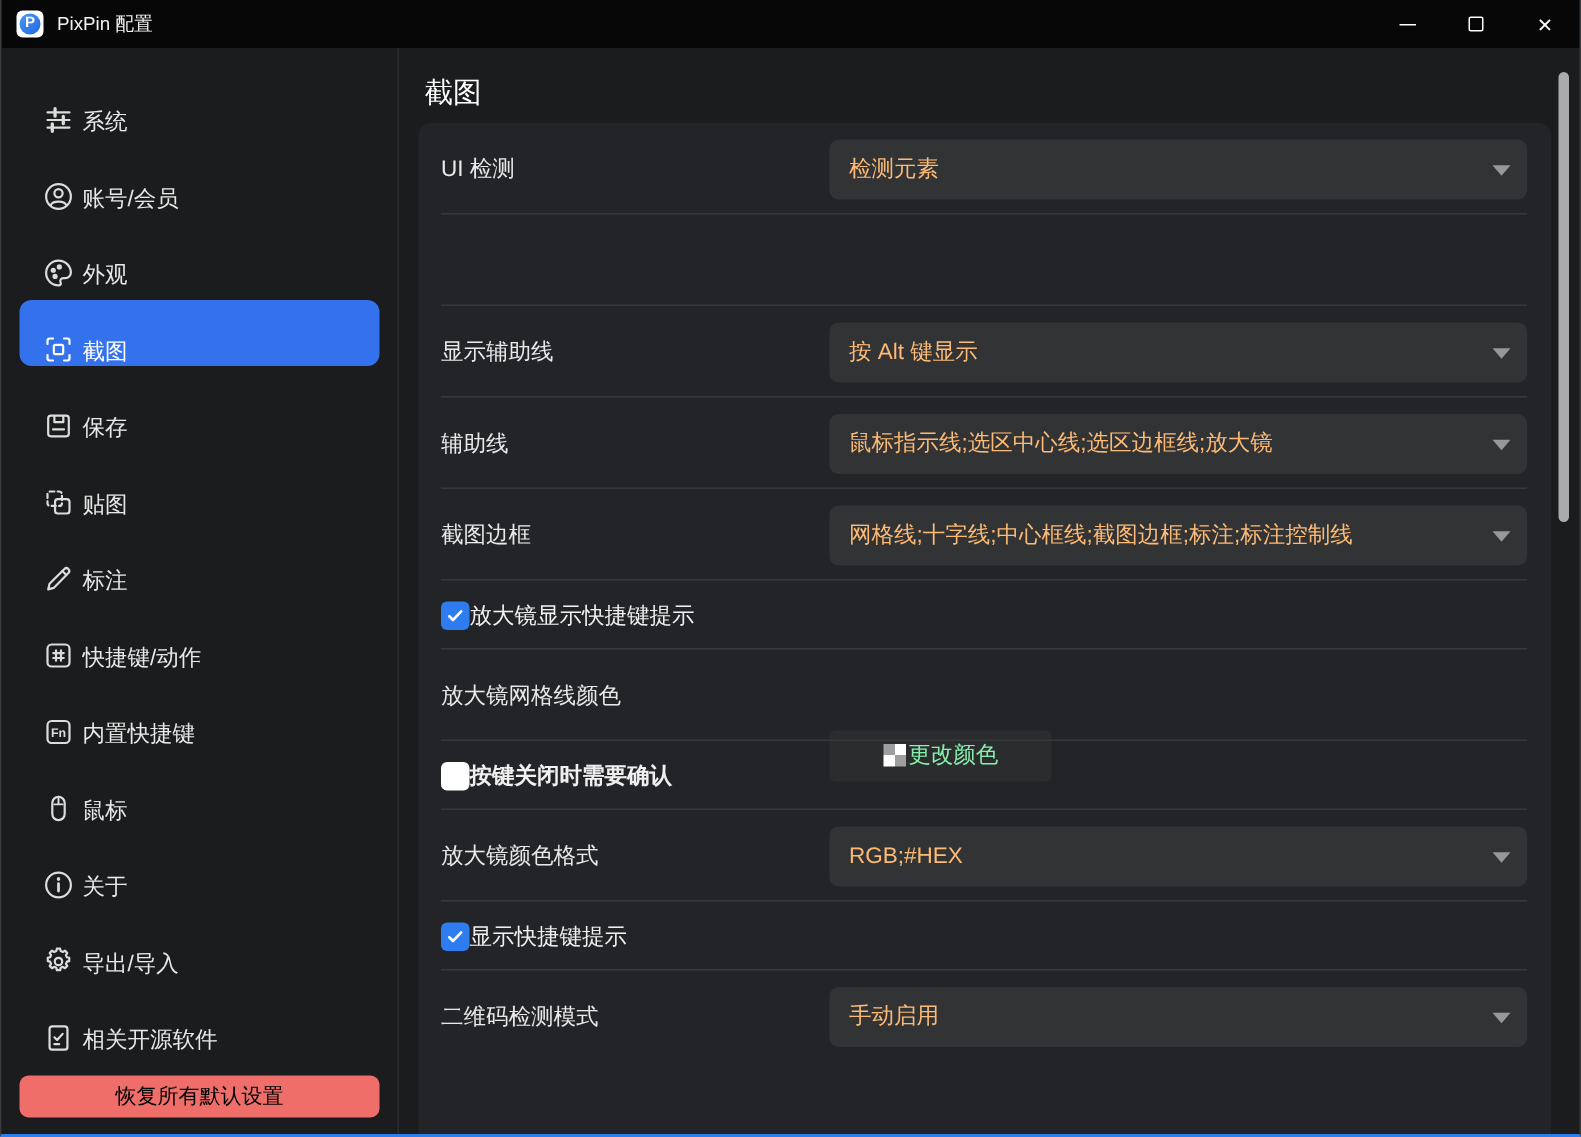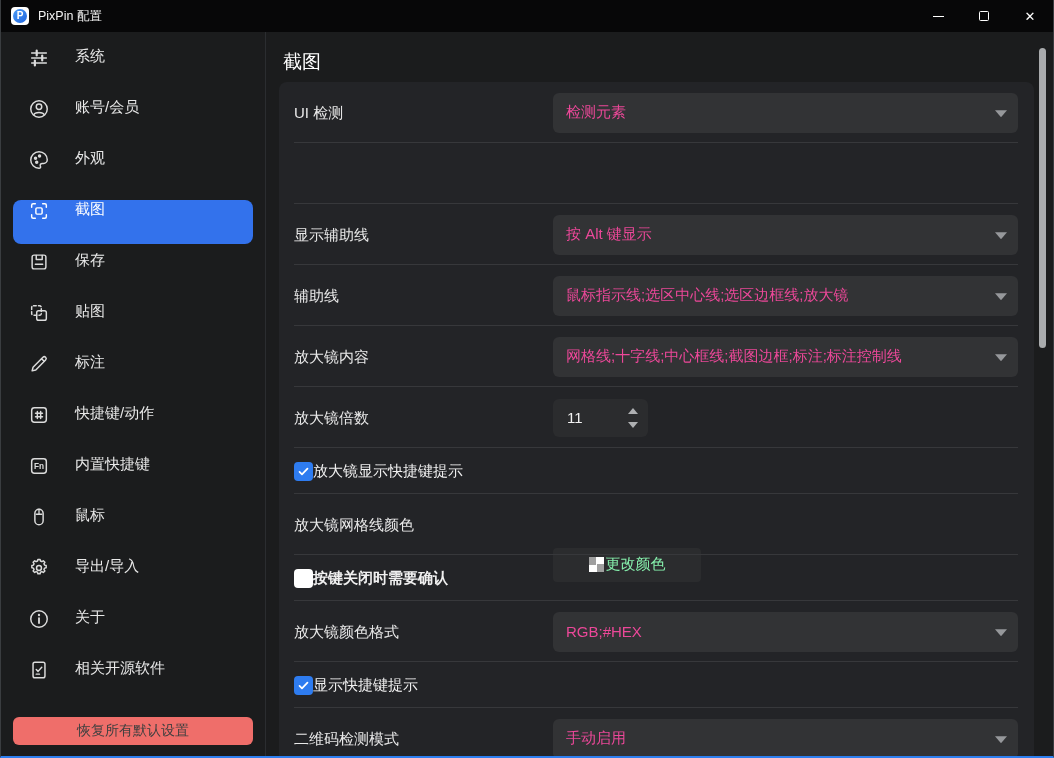--- a/index.html
+++ b/index.html
@@ -33,34 +33,34 @@
   .ic-min { width:11px; height:1px; background:#fff; display:block; }
   .ic-max { width:10px; height:10px; border:1.2px solid #fff; border-radius:1.5px; display:block; }
   .ic-close { font-size:13px; line-height:13px; font-weight:300; }
 
   
   .sidebar {
     position:absolute; top:32px; left:0; width:265px; bottom:0;
     background:#1b1c1d; border-right:1px solid #2b2d30; padding:15px 12px;
   }
   .side-item {
-    height:44px; border-radius:8px; display:flex; align-items:flex-start;
-    gap:25px; padding-left:15px; margin-bottom:7px;
+    height:44px; border-radius:8px; display:flex; align-items:flex-end;
+    gap:5px; padding-left:15px; margin-bottom:7px;
     color:#e8e8e8; font-size:15px; cursor:pointer;
   }
   .side-item.selected { background:#3372ec; color:#ffffff; }
   .side-icon { width:22px; height:22px; display:flex; }
   .side-icon svg { width:22px; height:22px; }
   .side-icon svg * { stroke:#dcdcdc; }
   .side-item.selected .side-icon svg * { stroke:#ffffff; }
   .side-icon svg text { stroke:none; fill:#dcdcdc; }
   .reset-btn {
     position:absolute; left:12px; right:12px; bottom:11px; height:28px;
     background:#ef6e6a; border:none; border-radius:6px;
-    color:#404040; font-size:14px; cursor:pointer;
+    color:#000000; font-size:14px; cursor:pointer;
     font-family:Liberation Sans, sans-serif;
   }
 
   
   .content { position:absolute; top:32px; left:266px; right:0; bottom:0; overflow:hidden; }
   .page-title { position:absolute; top:17px; left:16px; font-size:19px; font-weight:500; color:#ffffff; }
   .panel {
     position:absolute; top:50px; left:12px; width:755px; height:712px;
     background:#232427; border-radius:8px;
   }
@@ -72,21 +72,21 @@
   }
   .row:last-child::after { display:none; }
   .row-label {
     position:absolute; left:15px; top:50%; transform:translateY(-50%);
     font-size:15px; color:#e9e9e9; white-space:nowrap;
   }
   .select-box {
     position:absolute; left:274px; top:50%; transform:translateY(-50%);
     width:465px; height:40px; background:#323335; border-radius:6px;
     display:flex; align-items:center; padding:0 32px 0 13px;
-    font-size:15px; color:#ec4899; cursor:pointer; white-space:nowrap; overflow:hidden;
+    font-size:15px; color:#fdba74; cursor:pointer; white-space:nowrap; overflow:hidden;
   }
   .select-box.focused { border:1.5px solid #2f6fd8; background:#2c2e31; }
   .caret {
     position:absolute; right:11px; top:50%; transform:translateY(-40%);
     width:0; height:0; border-left:6px solid transparent; border-right:6px solid transparent;
     border-top:7px solid #96989b;
   }
   .spin-box {
     position:absolute; left:274px; top:50%; transform:translateY(-50%);
     width:95px; height:38px; background:#2b2c2e; border-radius:6px;
@@ -230,39 +230,39 @@
           <svg viewBox="0 0 24 24" fill="none" stroke-width="1.6" stroke-linecap="round" stroke-linejoin="round">
             <rect x="7.5" y="3.5" width="9" height="17" rx="4.5"></rect>
             <path d="M12 3.5v5.5M9 9h6" stroke-width="1.4"></path>
           </svg>
         </span>
         <span>鼠标</span>
       </div>
       <div class="side-item">
         <span class="side-icon">
           <svg viewBox="0 0 24 24" fill="none" stroke-width="1.6" stroke-linecap="round" stroke-linejoin="round">
-            <path d="M10.4 4.4l.4-1.7h2.4l.4 1.7 1.6.7 1.5-1 1.7 1.7-1 1.5.7 1.6 1.7.4v2.4l-1.7.4-.7 1.6 1 1.5-1.7 1.7-1.5-1-1.6.7-.4 1.7h-2.4l-.4-1.7-1.6-.7-1.5 1-1.7-1.7 1-1.5-.7-1.6-1.7-.4v-2.4l1.7-.4.7-1.6-1-1.5 1.7-1.7 1.5 1z"></path>
-            <circle cx="12" cy="12" r="2.7"></circle>
-          </svg>
-        </span>
-        <span>导出/导入</span>
-      </div>
-      <div class="side-item">
-        <span class="side-icon">
-          <svg viewBox="0 0 24 24" fill="none" stroke-width="1.6" stroke-linecap="round" stroke-linejoin="round">
             <circle cx="12" cy="12" r="9"></circle>
             <path d="M12 11v5.4" stroke-width="2"></path>
             <path d="M12 7.4v.4" stroke-width="2.4"></path>
           </svg>
         </span>
         <span>关于</span>
       </div>
       <div class="side-item">
         <span class="side-icon">
           <svg viewBox="0 0 24 24" fill="none" stroke-width="1.6" stroke-linecap="round" stroke-linejoin="round">
+            <path d="M10.4 4.4l.4-1.7h2.4l.4 1.7 1.6.7 1.5-1 1.7 1.7-1 1.5.7 1.6 1.7.4v2.4l-1.7.4-.7 1.6 1 1.5-1.7 1.7-1.5-1-1.6.7-.4 1.7h-2.4l-.4-1.7-1.6-.7-1.5 1-1.7-1.7 1-1.5-.7-1.6-1.7-.4v-2.4l1.7-.4.7-1.6-1-1.5 1.7-1.7 1.5 1z"></path>
+            <circle cx="12" cy="12" r="2.7"></circle>
+          </svg>
+        </span>
+        <span>导出/导入</span>
+      </div>
+      <div class="side-item">
+        <span class="side-icon">
+          <svg viewBox="0 0 24 24" fill="none" stroke-width="1.6" stroke-linecap="round" stroke-linejoin="round">
             <rect x="5.5" y="3.5" width="13" height="17" rx="2"></rect>
             <path d="M9 11.5l2 2 4-4.5M9 16.5h3.5"></path>
           </svg>
         </span>
         <span>相关开源软件</span>
       </div>
     </div>
   <button class="reset-btn">恢复所有默认设置</button>
 </div>
 
@@ -286,34 +286,24 @@
         </div>
       </div>
       <div class="row ctrl">
         <div class="row-label">辅助线</div>
         <div class="select-box">
           <span>鼠标指示线;选区中心线;选区边框线;放大镜</span>
           <span class="caret"></span>
         </div>
       </div>
       <div class="row ctrl">
-        <div class="row-label">放大镜内容</div>
+        <div class="row-label">截图边框</div>
         <div class="select-box">
           <span>网格线;十字线;中心框线;截图边框;标注;标注控制线</span>
           <span class="caret"></span>
-        </div>
-      </div>
-      <div class="row ctrl">
-        <div class="row-label">放大镜倍数</div>
-        <div class="spin-box">
-          <span>11</span>
-          <span class="spin-arrows">
-            <span class="arr-up"></span>
-            <span class="arr-dn"></span>
-          </span>
         </div>
       </div>
       <div class="row chk">
         <span class="checkbox checked">
           <svg viewBox="0 0 18 18" width="13" height="13">
             <path d="M3.5 9.5l3.4 3.4L14.5 5" stroke="#ffffff" stroke-width="2.4" fill="none" stroke-linecap="round" stroke-linejoin="round"></path>
           </svg>
         </span>
         <span class="chk-label">放大镜显示快捷键提示</span>
       </div>

